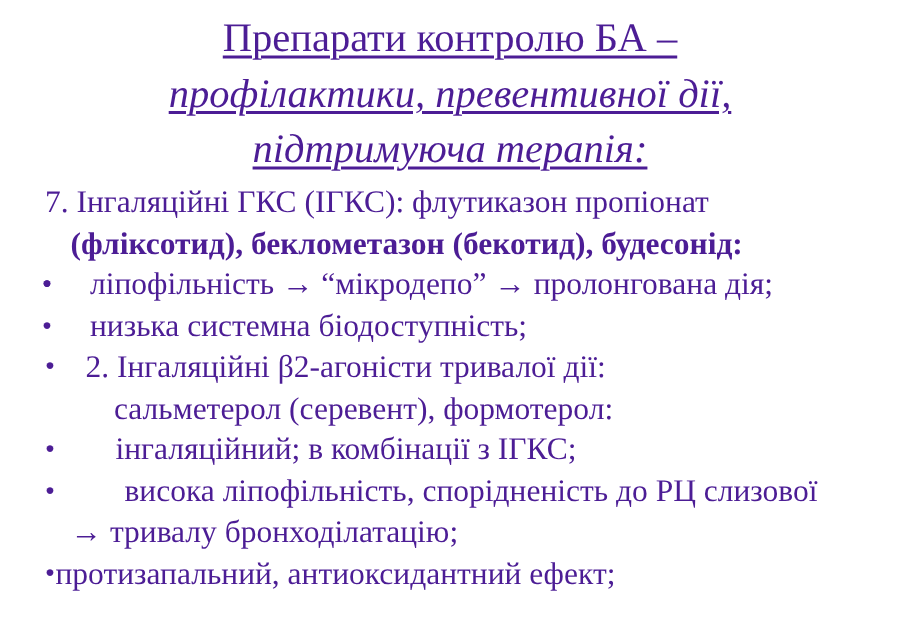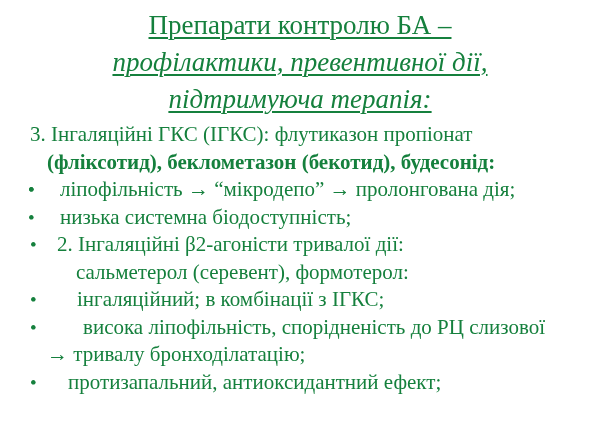--- a/index.html
+++ b/index.html
@@ -1,21 +1,21 @@
 <!DOCTYPE html>
 <html><head>
 <meta charset="utf-8">
 <style>
   html, body { margin: 0; padding: 0; background: #ffffff; }
   .slide {
     position: relative;
     width: 600px;
     height: 426px;
     background: #ffffff;
-    color: #15803d;
+    color: #4c1d95;
     font-family: "Liberation Serif", "DejaVu Serif", serif;
     overflow: hidden;
   }
   .title {
     padding-top: 7px;
     text-align: center;
   }
   .title-line {
     font-size: 27px;
     line-height: 37px;
@@ -44,38 +44,38 @@
   .ln3  .txt, .ln4 .txt, .ln5 .txt { padding-left: 60px; }
   .ln6  .bullet { left: 30px; }
   .ln6  .txt { padding-left: 57px; }
   .ln7  .txt { padding-left: 56px; margin-left: 20px; }
   .ln8  .bullet { left: 30px; }
   .ln8  .txt { padding-left: 77px; }
   .ln9  .bullet { left: 30px; }
   .ln9  .txt { padding-left: 83px; }
   .ln10 .txt { padding-left: 47px; text-align: center; }
   .ln11 .bullet { left: 30px; }
-  .ln11 .txt { padding-left: 68px; }
+  .ln11 .txt { padding-left: 37px; }
   .txt { display: inline-block; }
 </style>
 </head>
 <body>
 
 <div class="slide">
 
   <div class="title">
     <div class="title-line">Препарати контролю БА –</div>
     <div class="title-line italic">профілактики, превентивної дії,</div>
     <div class="title-line italic">підтримуюча терапія:</div>
   </div>
 
   <div class="body">
 
     <div class="line ln1">
-      <span class="txt">3. Інгаляційні ГКС (ІГКС): флутиказон пропіонат</span>
+      <span class="txt">7. Інгаляційні ГКС (ІГКС): флутиказон пропіонат</span>
     </div>
 
     <div class="line ln2">
       <span class="txt">(фліксотид), беклометазон (бекотид), будесонід:</span>
     </div>
 
     <div class="line ln3">
       <span class="bullet">•</span>
     </div>
 

